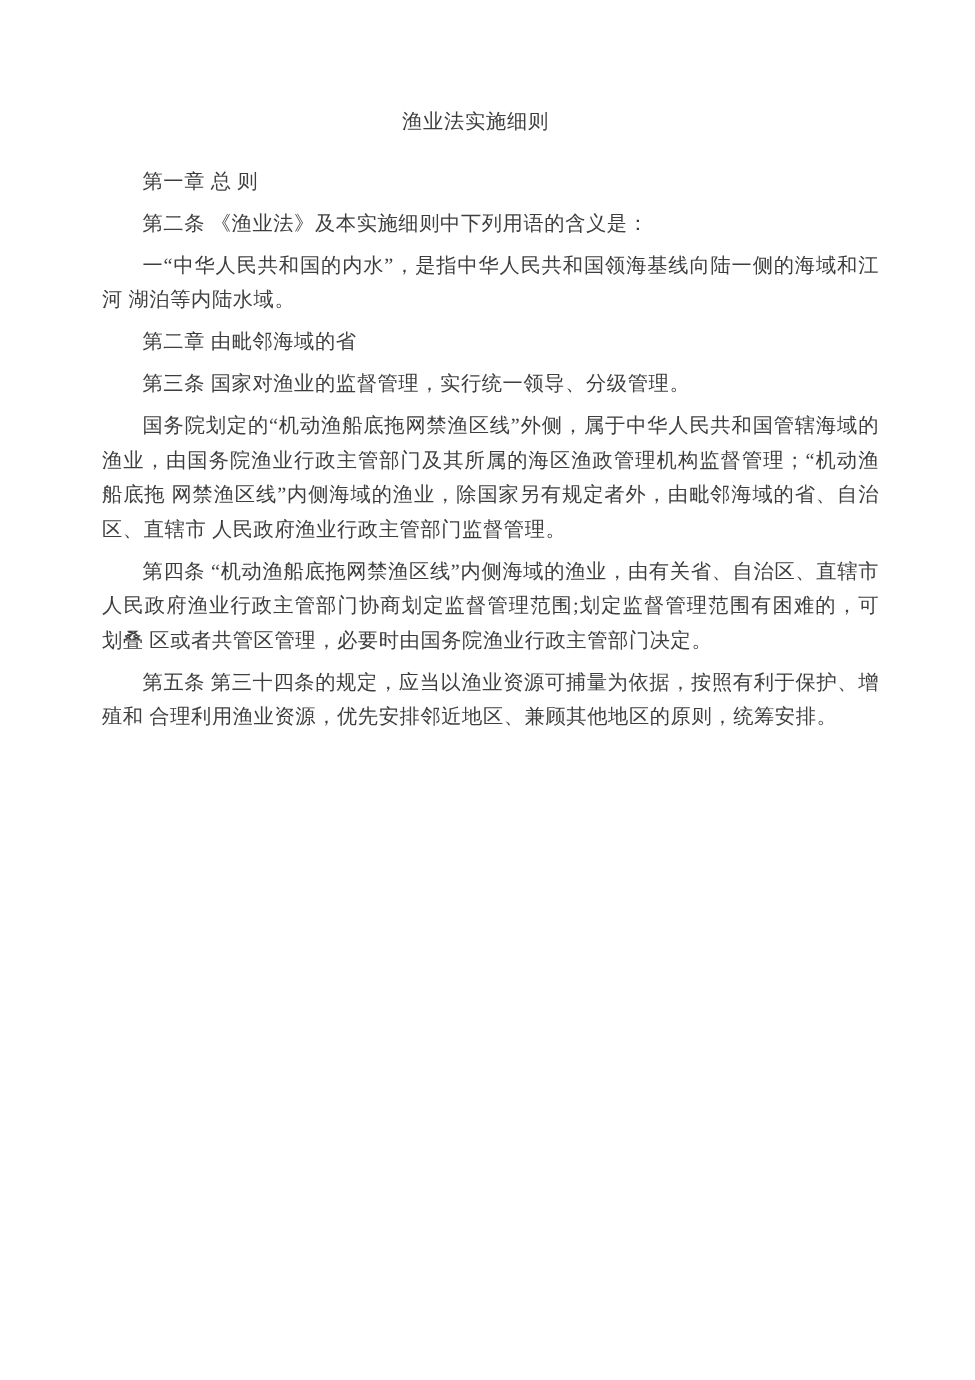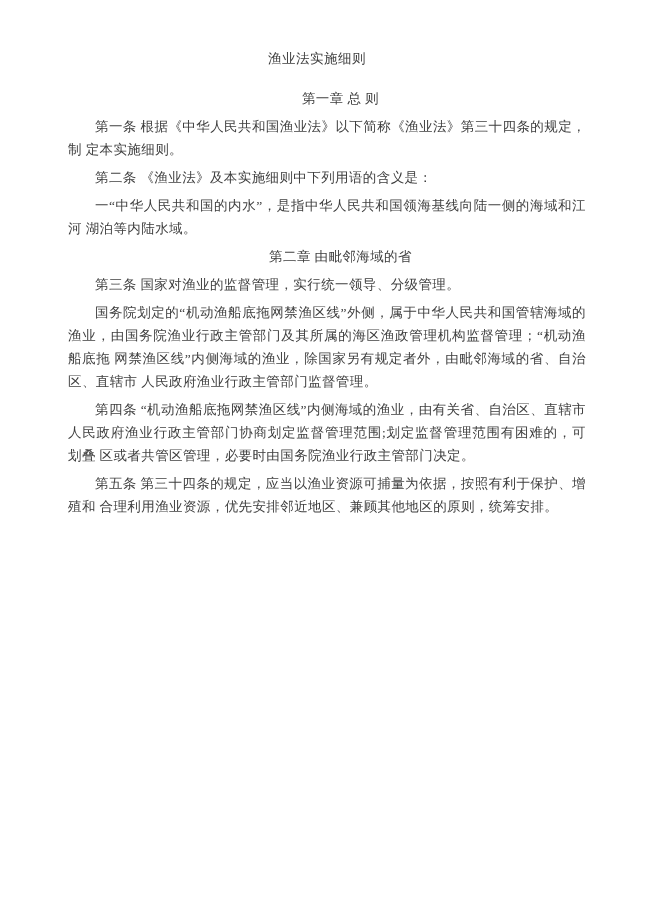--- a/index.html
+++ b/index.html
@@ -11,50 +11,49 @@
     width: 650px;
     height: 920px;
     overflow: hidden;
     font-family: "Liberation Serif", "DejaVu Serif", serif;
     color: #3e3e3e;
   }
   .page {
     box-sizing: border-box;
     width: 650px;
     height: 920px;
-    padding: 47px 64px 0 68px;
+    padding: 69px 64px 0 68px;
     background: #ffffff;
   }
   .doc-title {
     font-size: 13.5px;
     line-height: 23px;
     text-align: center;
     letter-spacing: 0.5px;
     margin: 0 20px 17px 0;
   }
   .para {
     font-size: 13.5px;
     line-height: 23px;
     letter-spacing: 0.4px;
     text-align: justify;
     text-indent: 2em;
     margin: 5px 0 0 0;
   }
   .para.heading {
-    text-align: center;
+    text-align: left;
   }
 </style>
 </head>
 <body>
 
 <div class="page">
   <div class="doc-title">渔业法实施细则</div>
 
   <p class="para heading">第一章 总 则</p>
-  <p class="para">第一条 根据《中华人民共和国渔业法》以下简称《渔业法》第三十四条的规定，制 定本实施细则。</p>
   <p class="para">第二条 《渔业法》及本实施细则中下列用语的含义是：</p>
   <p class="para">一“中华人民共和国的内水”，是指中华人民共和国领海基线向陆一侧的海域和江河 湖泊等内陆水域。</p>
   <p class="para heading">第二章 由毗邻海域的省</p>
   <p class="para">第三条 国家对渔业的监督管理，实行统一领导、分级管理。</p>
   <p class="para">国务院划定的“机动渔船底拖网禁渔区线”外侧，属于中华人民共和国管辖海域的渔业，由国务院渔业行政主管部门及其所属的海区渔政管理机构监督管理；“机动渔船底拖 网禁渔区线”内侧海域的渔业，除国家另有规定者外，由毗邻海域的省、自治区、直辖市 人民政府渔业行政主管部门监督管理。</p>
   <p class="para">第四条 “机动渔船底拖网禁渔区线”内侧海域的渔业，由有关省、自治区、直辖市 人民政府渔业行政主管部门协商划定监督管理范围;划定监督管理范围有困难的，可划叠 区或者共管区管理，必要时由国务院渔业行政主管部门决定。</p>
   <p class="para">第五条 第三十四条的规定，应当以渔业资源可捕量为依据，按照有利于保护、增殖和 合理利用渔业资源，优先安排邻近地区、兼顾其他地区的原则，统筹安排。</p>
 </div>
 
 </body></html>

